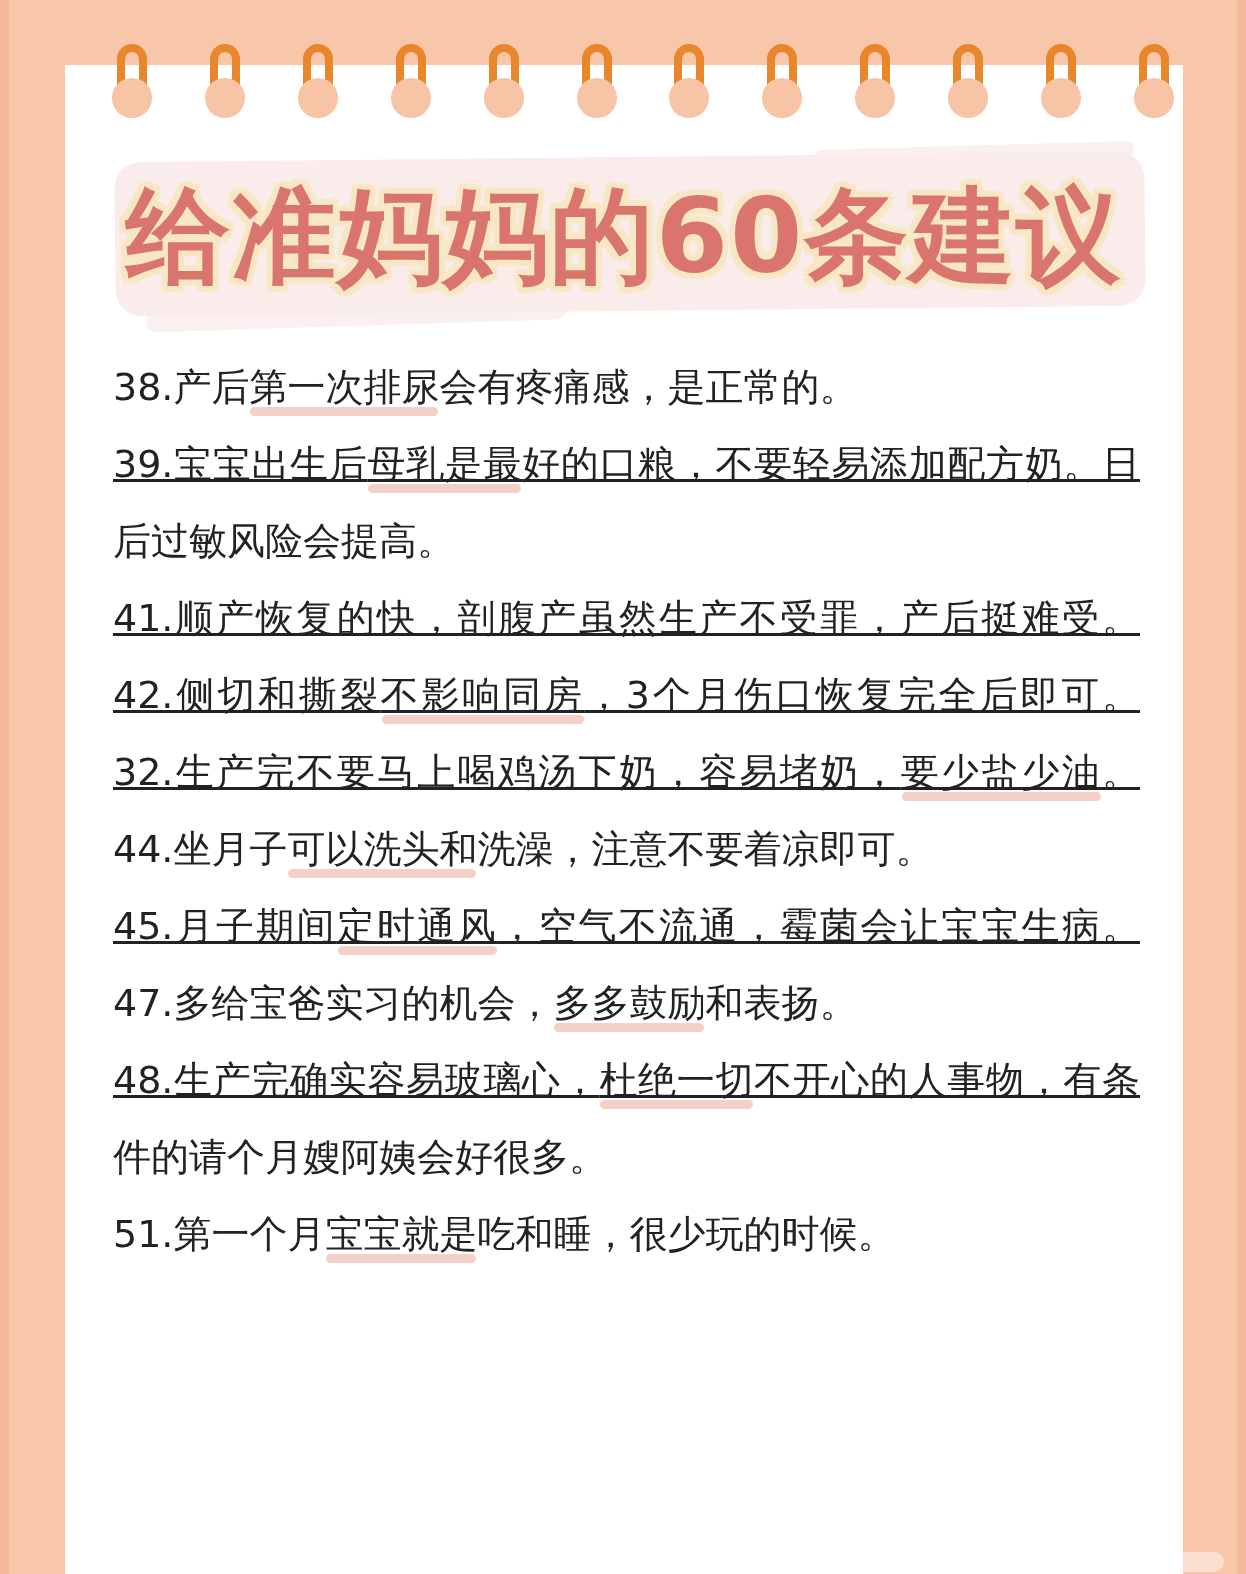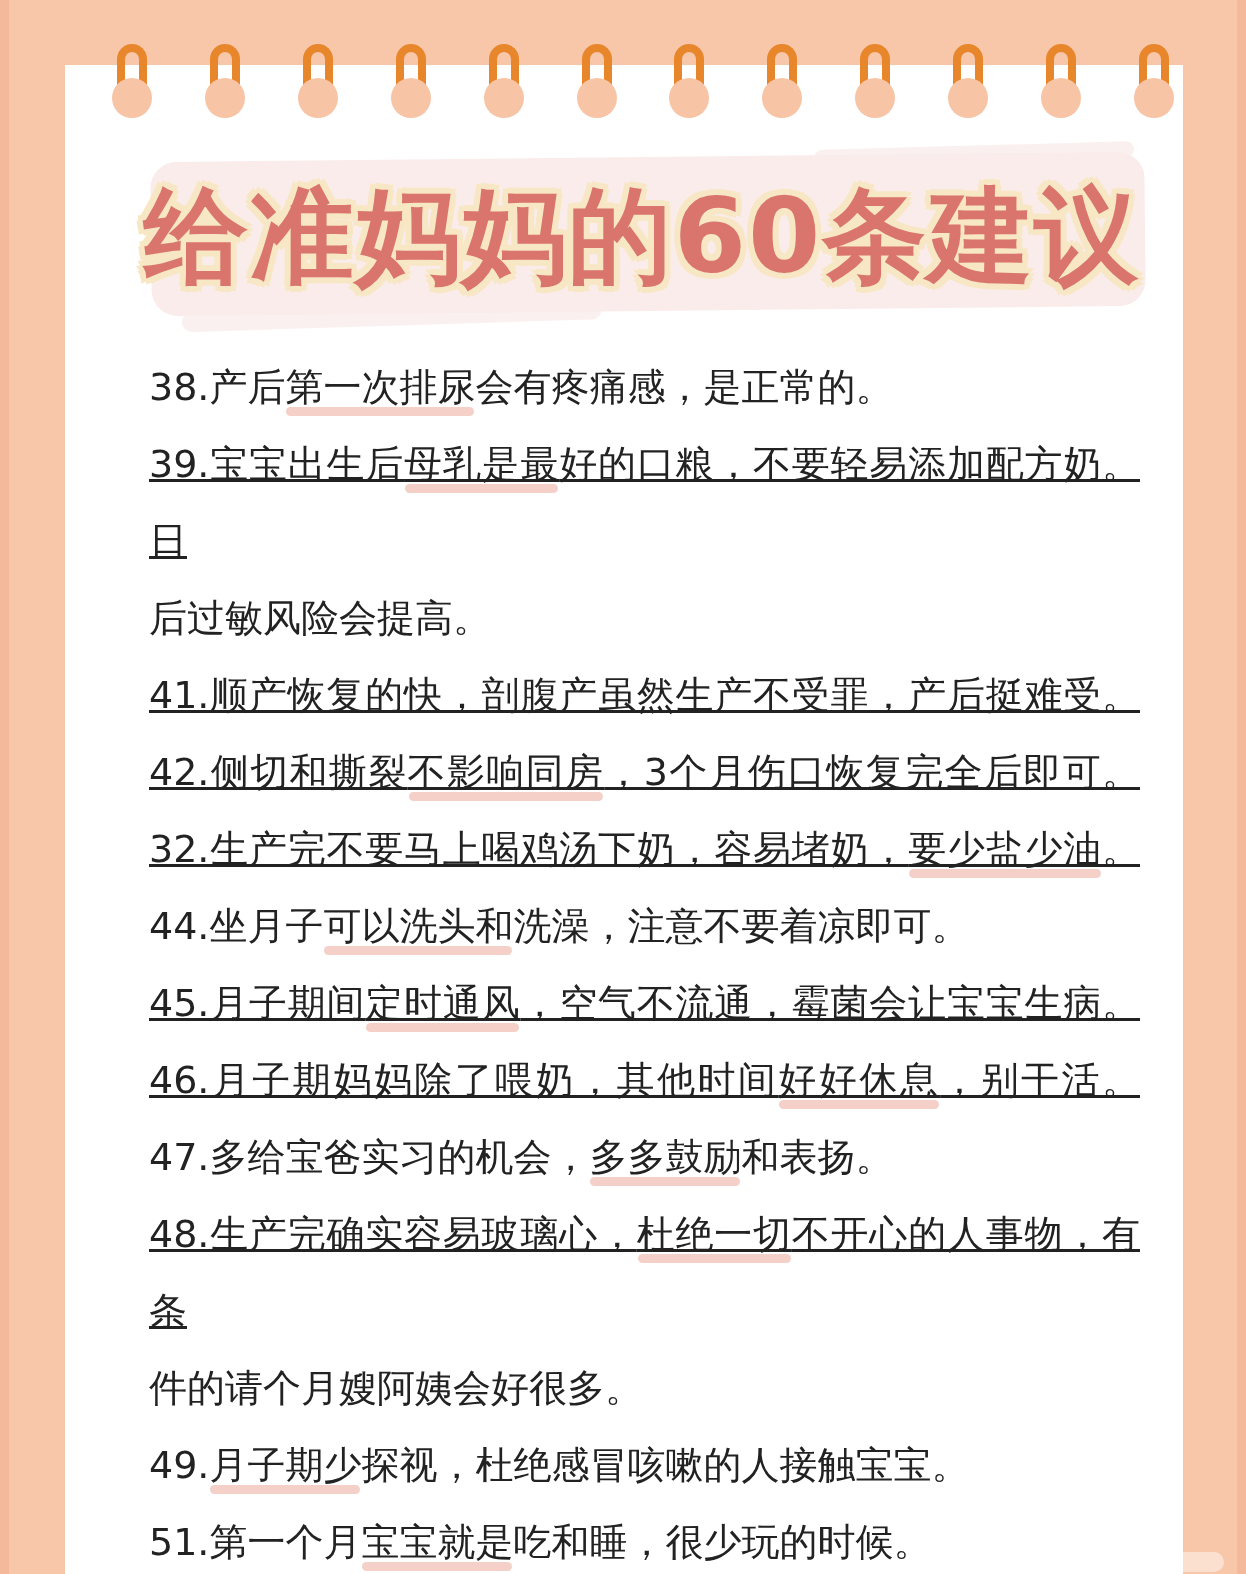--- a/index.html
+++ b/index.html
@@ -19,21 +19,20 @@
     width:1246px;height:1574px;position:relative;overflow:hidden;
     background:var(--bg_peach);
     font-family:"DejaVu Sans","Liberation Sans",sans-serif;
   }
   .edge-strip{position:absolute;top:0;bottom:0;width:9px;background:var(--edge_shade);opacity:.55;}
   .edge-left{left:0;}
   .edge-right{right:0;}
   .paper{
     position:absolute;left:65px;right:63px;top:65px;bottom:0;
     background:var(--paper);
-    padding-left:36px;
   }
   
   .rings{
     position:absolute;left:112px;top:44px;width:1062px;height:84px;
     display:flex;justify-content:space-between;z-index:3;
   }
   .ring{width:40px;display:flex;flex-direction:column;align-items:center;}
   .wire{
     width:30px;height:48px;box-sizing:border-box;
     border:8px solid var(--ring_wire);border-bottom:none;
@@ -101,25 +100,23 @@
   </div>
   <div class="body-list">
       <p class=""><span>38.产后</span><span class="u">第一次排尿</span><span>会有疼痛感，是正常的。</span></p>
       <p class="stretch"><span>39.宝宝出生后</span><span class="u">母乳是最</span><span>好的口粮，不要轻易添加配方奶。日</span></p>
       <p class=""><span>后过敏风险会提高。</span></p>
       <p class="stretch"><span>41.顺产恢复的快，剖腹产虽然生产不受罪，产后挺难受。</span></p>
       <p class="stretch"><span>42.侧切和撕裂</span><span class="u">不影响同房</span><span>，3个月伤口恢复完全后即可。</span></p>
       <p class="stretch"><span>32.生产完不要马上喝鸡汤下奶，容易堵奶，</span><span class="u">要少盐少油</span><span>。</span></p>
       <p class=""><span>44.坐月子</span><span class="u">可以洗头和</span><span>洗澡，注意不要着凉即可。</span></p>
       <p class="stretch"><span>45.月子期间</span><span class="u">定时通风</span><span>，空气不流通，霉菌会让宝宝生病。</span></p>
-      <p class="stretch"><span>46.月子期妈妈除了喂奶，其他时间</span><span class="u">好好休息</span><span>，别干活。</span></p>
       <p class=""><span>47.多给宝爸实习的机会，</span><span class="u">多多鼓励</span><span>和表扬。</span></p>
       <p class="stretch"><span>48.生产完确实容易玻璃心，</span><span class="u">杜绝一切</span><span>不开心的人事物，有条</span></p>
       <p class=""><span>件的请个月嫂阿姨会好很多。</span></p>
-      <p class=""><span>49.</span><span class="u">月子期少</span><span>探视，杜绝感冒咳嗽的人接触宝宝。</span></p>
       <p class=""><span>51.第一个月</span><span class="u">宝宝就是</span><span>吃和睡，很少玩的时候。</span></p>
     </div>
 </div>
 
 <div class="rings">
     <div class="ring">
       <div class="wire"></div>
       <div class="bead"></div>
     </div>
     <div class="ring">

